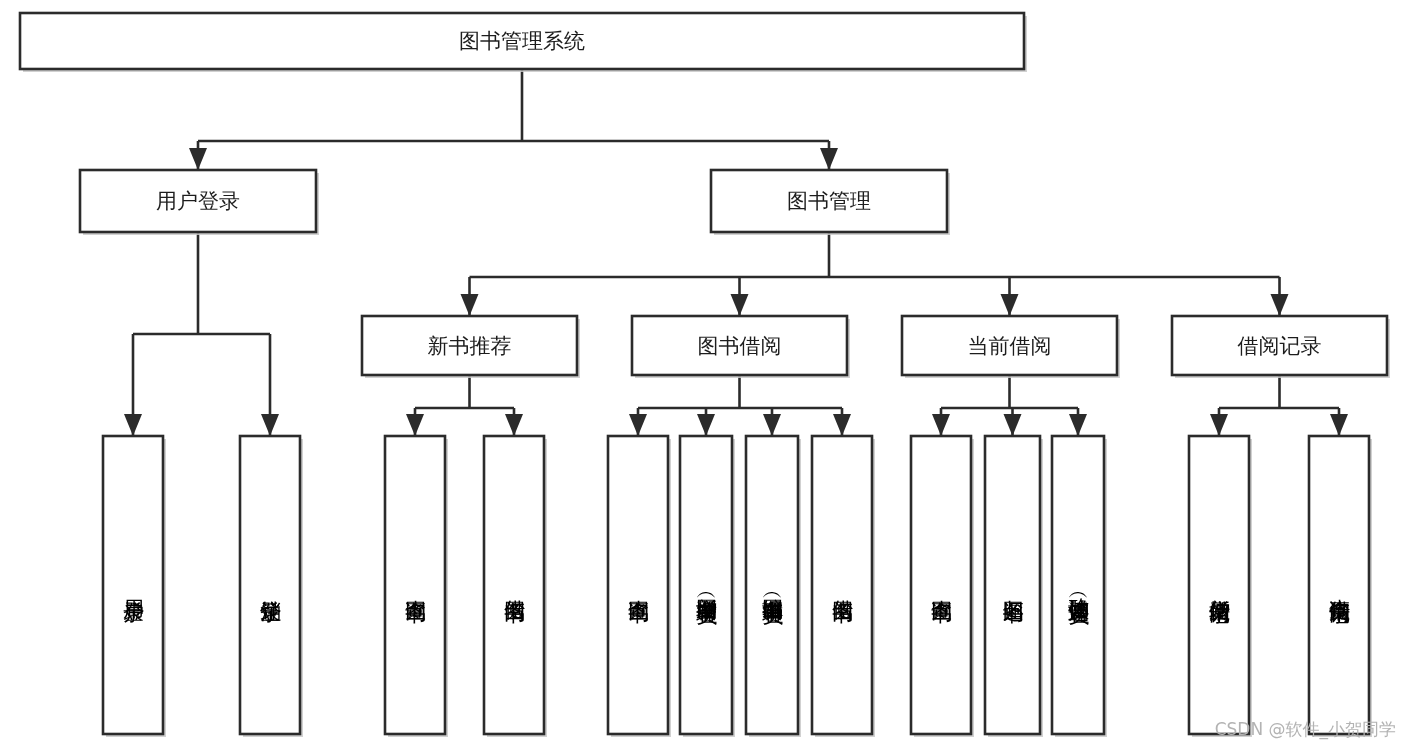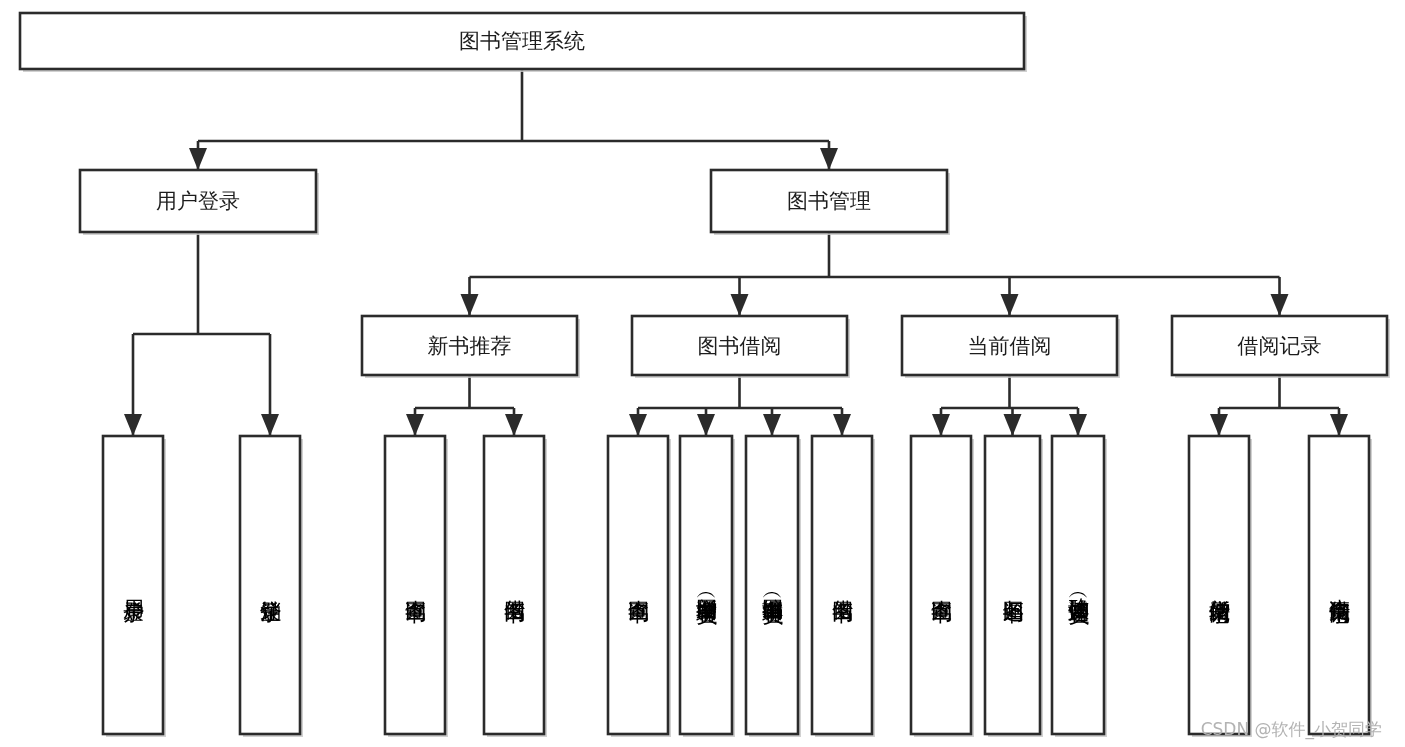--- a/index.html
+++ b/index.html
@@ -60,21 +60,21 @@
   }
   .vlabel-wrap {
     width: 100%;
     height: 100%;
     display: flex;
     align-items: center;
     justify-content: center;
   }
   .watermark {
     position: absolute;
-    right: 23px;
+    right: 9px;
     bottom: 6px;
     font-family: "DejaVu Sans", "Liberation Sans", sans-serif;
     font-size: 17px;
     color: #b3b3b3;
     white-space: nowrap;
     user-select: none;
   }
 </style>
 </head>
 <body>

